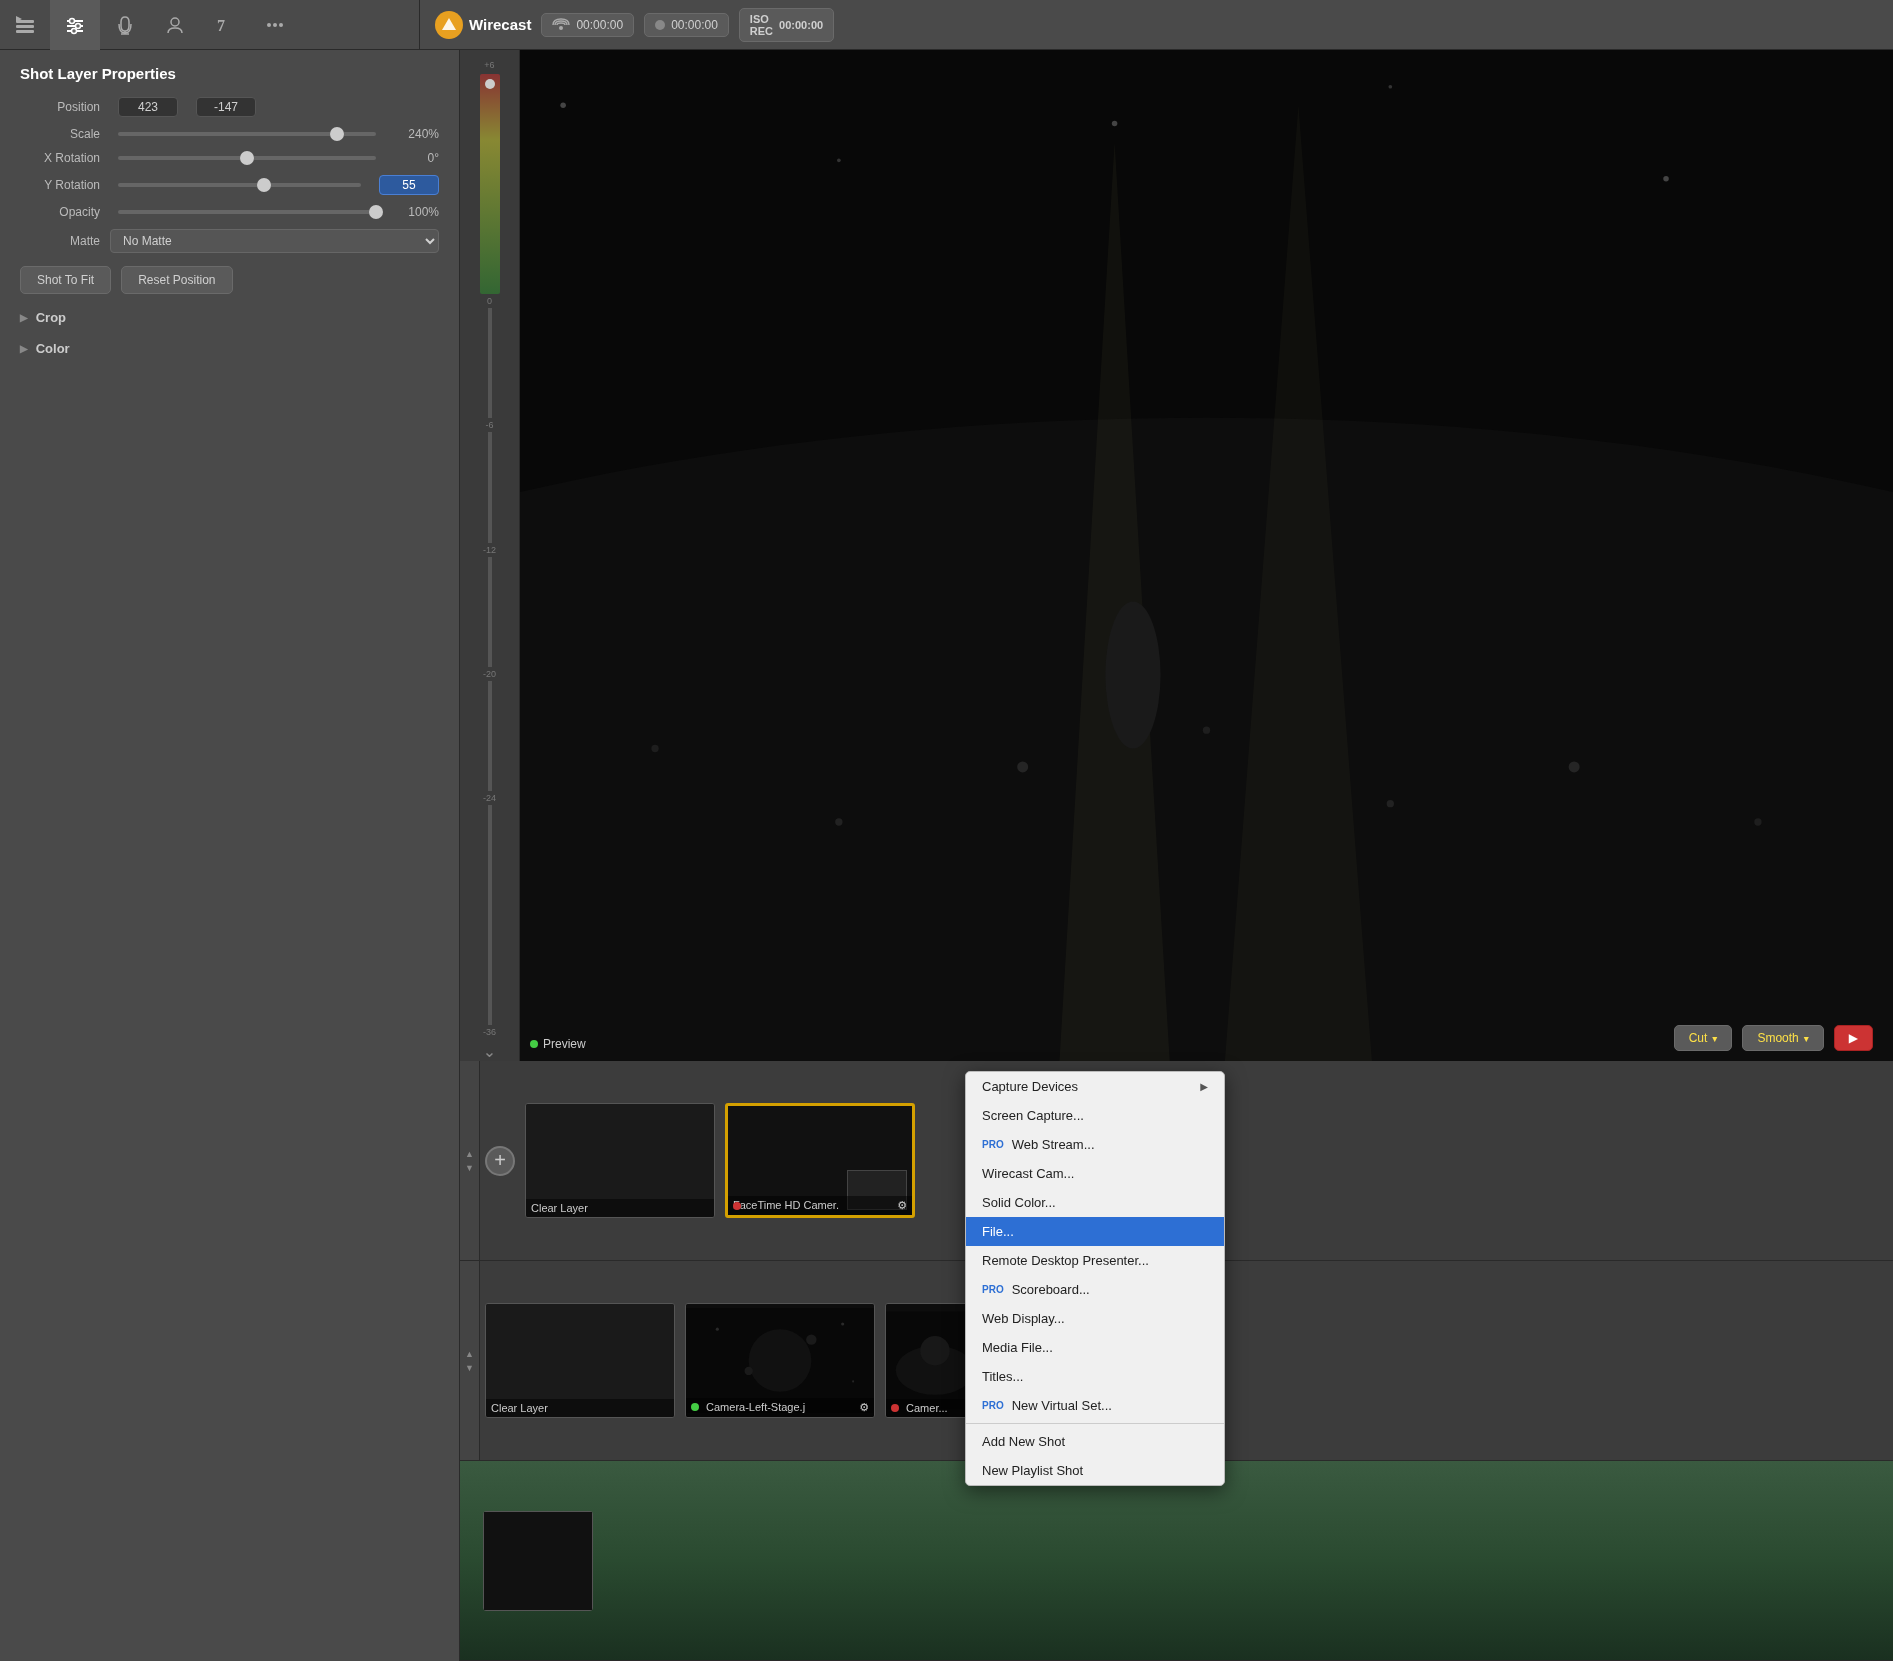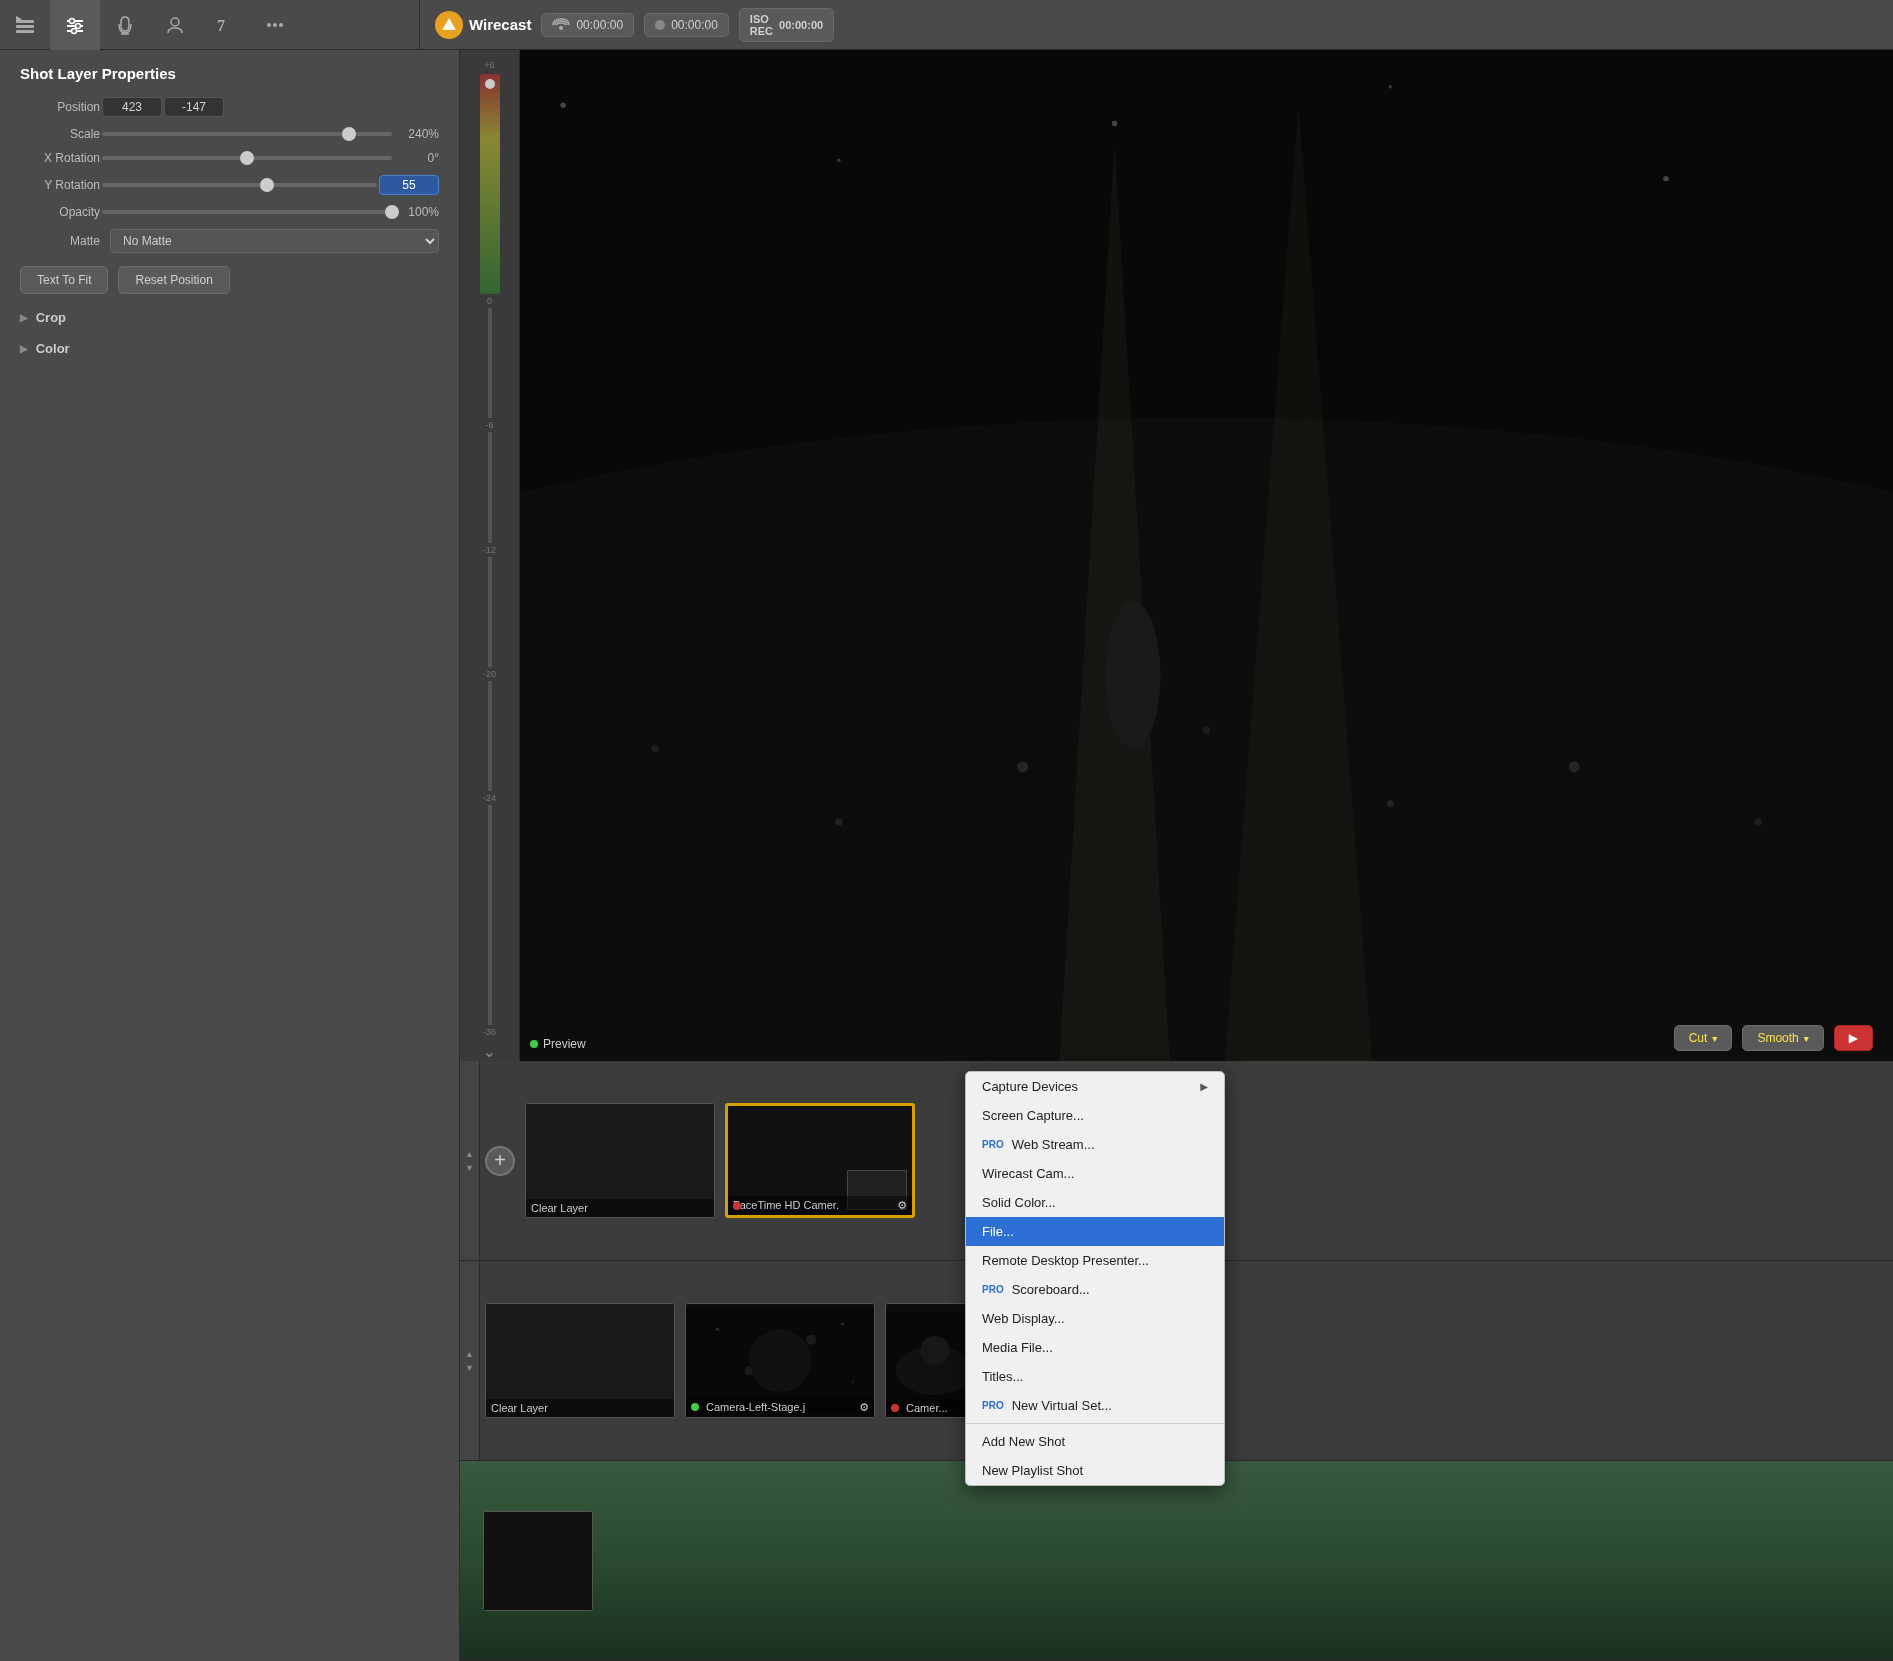--- a/index.html
+++ b/index.html
@@ -115,21 +115,21 @@
     .panel-title {
       font-size: 15px;
       font-weight: 600;
       color: #fff;
       padding: 15px 20px 10px;
     }
     .prop-row {
       display: flex;
       align-items: center;
       padding: 5px 20px;
-      gap: 2px;
+      gap: 18px;
     }
     .prop-label {
       width: 80px;
       text-align: right;
       color: #bbb;
       font-size: 12px;
       flex-shrink: 0;
     }
     .prop-input {
       background: #333;
@@ -563,21 +563,21 @@
     </div>
 
     <div class="matte-row">
       <span class="prop-label">Matte</span>
       <select class="matte-select">
         <option>No Matte</option>
       </select>
     </div>
 
     <div class="button-row">
-      <button class="panel-btn">Text To Fit</button>
+      <button class="panel-btn">Shot To Fit</button>
       <button class="panel-btn">Reset Position</button>
     </div>
 
     <div class="section-header">
       <span class="triangle">▶</span>
       <span>Crop</span>
     </div>
 
     <div class="section-header">
       <span class="triangle">▶</span>

